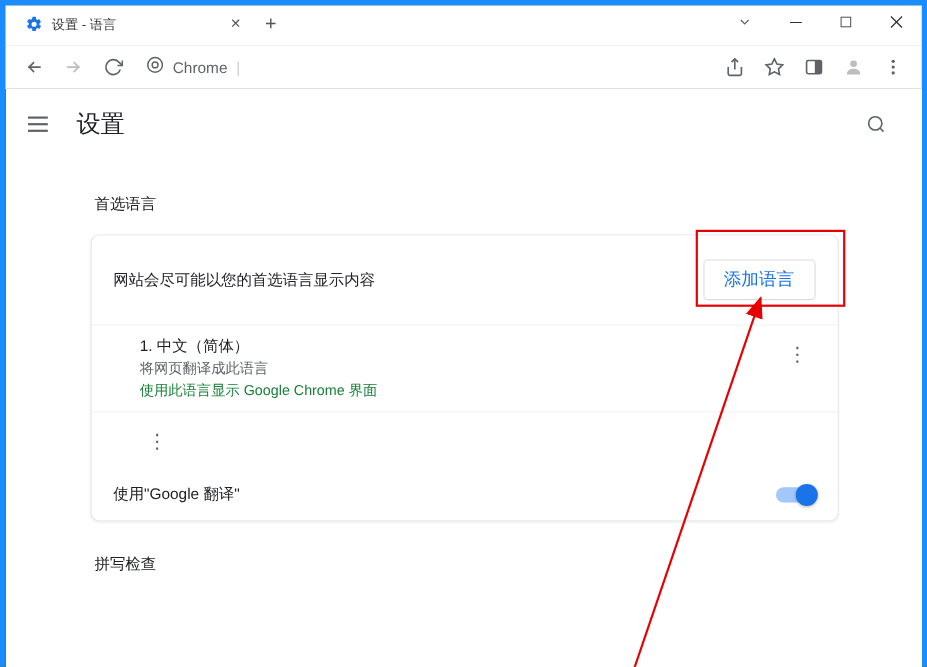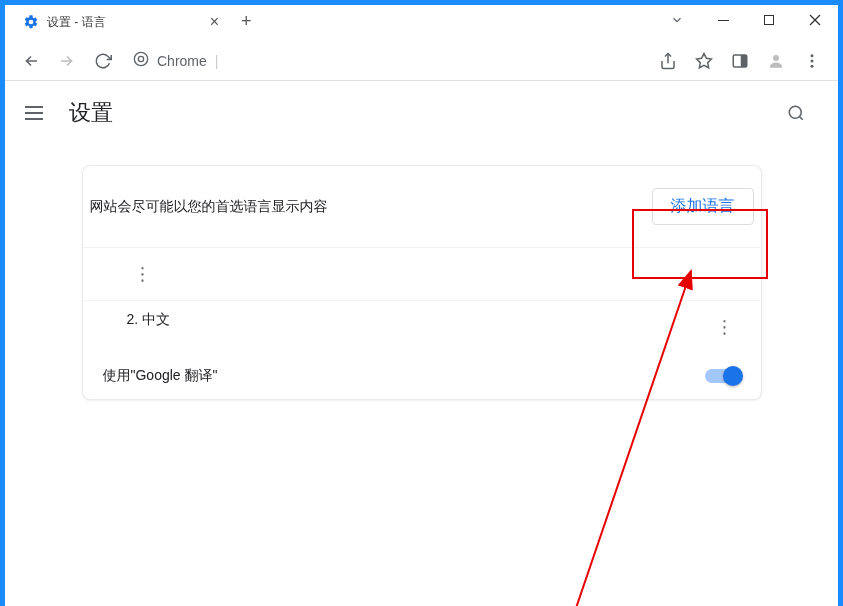--- a/index.html
+++ b/index.html
@@ -97,21 +97,21 @@
 
 .page-body { max-width: 680px; margin: 0 auto; padding: 20px 0px 0 0px; }
 .section-title { font-size: 14px; color: #202124; margin: 12px 0 18px 4px; font-weight: 500; }
 .card {
   border: 1px solid #e8eaed;
   border-radius: 8px;
   background: #fff;
   box-shadow: 0 1px 2px rgba(60,64,67,0.08);
 }
 .card-row {
-  padding: 14px 7px;
+  padding: 14px 20px;
   display: flex;
   align-items: center;
   border-bottom: 1px solid #f1f3f4;
 }
 .card-row:last-child { border-bottom: none; }
 .card-row.head { padding-top: 22px; padding-bottom: 22px; }
 .row-text { font-size: 14px; color: #202124; }
 .row-sub { font-size: 13px; color: #5f6368; margin-top: 2px; }
 .row-green { font-size: 13px; color: #188038; margin-top: 2px; }
 .add-btn {
@@ -269,46 +269,50 @@
       <div class="tool-icon search-icon-wrap">
         <svg viewBox="0 0 24 24" fill="none" stroke="#5f6368" stroke-width="2">
             <circle cx="11" cy="11" r="8"></circle>
             <line x1="21" y1="21" x2="16.65" y2="16.65"></line>
           </svg>
       </div>
     </div>
 
     <div class="page-body">
 
+      <div class="section-title">首选语言</div>
 
       <div class="card">
         <div class="card-row head">
           <span class="row-text">网站会尽可能以您的首选语言显示内容</span>
           <button class="add-btn">添加语言</button>
         </div>
         <div class="card-body-indent">
           <div class="lang-row" style="border-bottom:1px solid #f1f3f4;">
+            <div class="lang-col">
+              <div class="lang-name">
+                <span>1.</span>
+                <span>中文（简体）</span>
+              </div>
+              <div class="row-sub">将网页翻译成此语言</div>
+              <div class="row-green">使用此语言显示 Google Chrome 界面</div>
+            </div>
             <div class="kebab">⋮</div>
           </div>
           <div class="lang-row">
-            <div class="lang-col">
-              <div class="lang-name">
-                <span>2.</span>
-                <span>中文</span>
-              </div>
-            </div>
             <div class="kebab">⋮</div>
           </div>
         </div>
         <div class="toggle-row">
           <span class="row-text">使用"Google 翻译"</span>
           <div class="toggle"></div>
         </div>
       </div>
 
+      <div class="section-title" style="margin-top:30px;">拼写检查</div>
 
 
     </div>
 
     <div class="highlight-box" style="left:627px; top:128px; width:136px; height:70px;"></div>
     <svg class="arrow-svg" style="left:0; top:0; width:800px; height:600px;">
       <defs>
         <marker id="arrowhead" markerWidth="10" markerHeight="8" refX="9" refY="4" orient="auto">
           <polygon points="0 0, 10 4, 0 8" fill="#e60000"></polygon>
         </marker>

